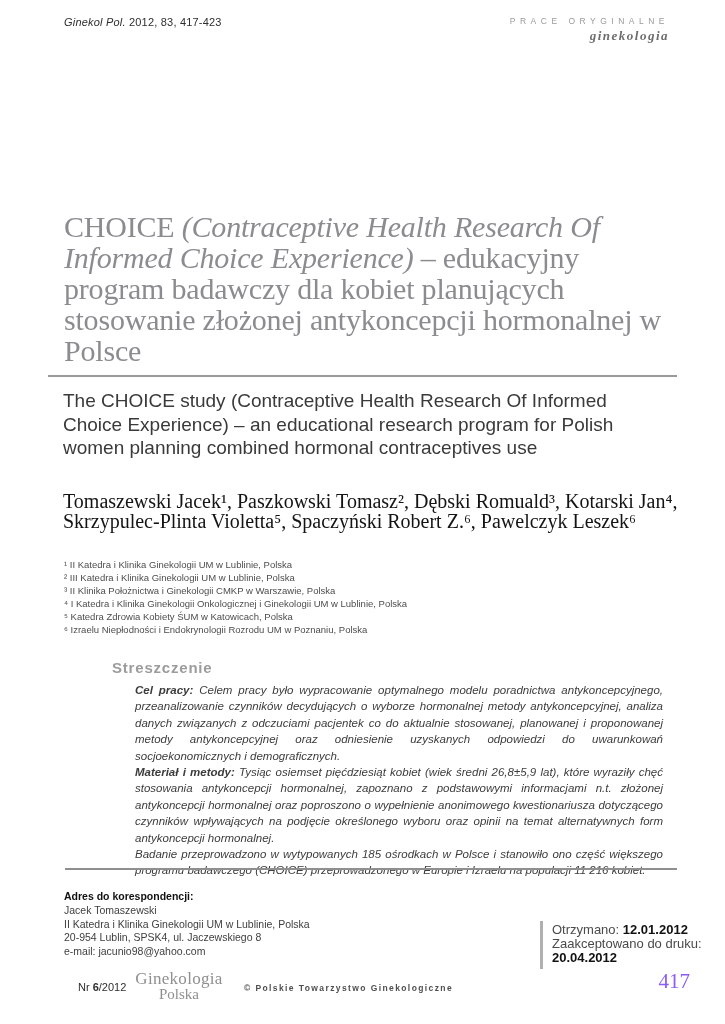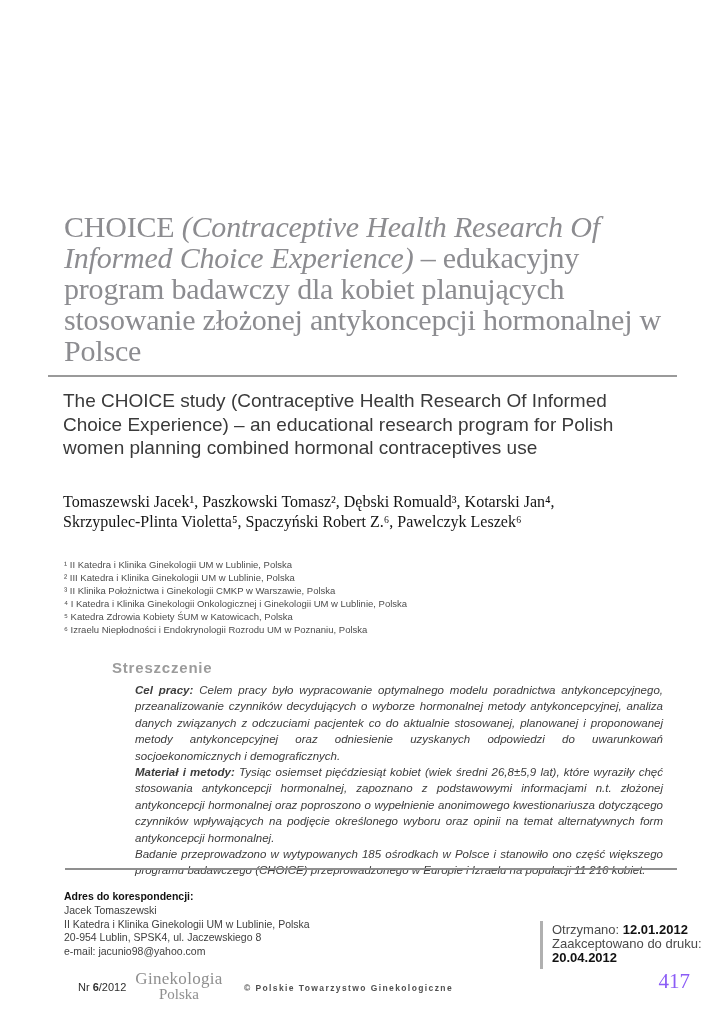--- a/index.html
+++ b/index.html
@@ -20,21 +20,21 @@
 
   
   .title { position:absolute; top:211px; left:64px; width:614px; font-family:"Liberation Serif", serif; font-size:30px; line-height:31px; color:#8c8c90; letter-spacing:-0.2px; }
 
   .rule-1 { position:absolute; top:375px; left:48px; width:629px; height:2px; background:#9a9a9a; }
 
   
   .title-en { position:absolute; top:389px; left:63px; width:608px; font-size:19px; line-height:23.5px; color:#3a3a3a; }
 
   
-  .authors { position:absolute; top:492px; left:63px; font-family:"Liberation Serif", serif; font-size:16px; line-height:19.5px; color:#141414; }
+  .authors { position:absolute; top:492px; left:63px; font-family:"Liberation Serif", serif; font-size:20px; line-height:19.5px; color:#141414; }
 
   
   .affiliations { position:absolute; top:558px; left:64px; font-size:9.5px; line-height:13px; color:#4d4d4d; }
 
   
   .abstract-heading { position:absolute; top:659px; left:112px; font-size:15px; font-weight:bold; letter-spacing:0.8px; color:#9c9c9c; }
   .abstract { position:absolute; top:682px; left:135px; width:528px; font-style:italic; font-size:11.5px; line-height:16.4px; text-align:justify; color:#3c3c3c; }
   .abstract .lead { font-weight:bold; }
   .abstract p { margin:0; }
 
@@ -55,20 +55,29 @@
   .logo1 { font-size:17px; line-height:16px; letter-spacing:0.3px; }
   .logo2 { font-size:15px; line-height:14px; }
   .footer-copy { position:absolute; top:983px; left:244px; font-size:8.5px; letter-spacing:1.4px; color:#4f4f4f; font-weight:bold; white-space:nowrap; }
   .footer-page { position:absolute; top:969px; right:35px; font-family:"Liberation Serif", serif; font-size:21px; color:#8b5cf6; }
 </style>
 </head>
 <body>
 
 <div class="page">
 
+  <div class="header">
+    <div class="citation">
+      <span class="it">Ginekol Pol.</span><span> 2012, 83, 417-423</span>
+    </div>
+    <div class="head-right">
+      <div class="section-label">PRACE ORYGINALNE</div>
+      <div class="section-sub">ginekologia</div>
+    </div>
+  </div>
 
   <h1 class="title" style="margin:0; font-weight:normal;">
     <span>CHOICE </span><span class="it">(Contraceptive Health Research Of Informed Choice Experience)</span><span> – edukacyjny program badawczy dla kobiet planujących stosowanie złożonej antykoncepcji hormonalnej w Polsce</span>
   </h1>
 
   <div class="rule-1"></div>
 
   <h2 class="title-en" style="margin:0; font-weight:normal;">The CHOICE study (Contraceptive Health Research Of Informed Choice Experience) – an educational research program for Polish women planning combined hormonal contraceptives use</h2>
 
   <div class="authors">

